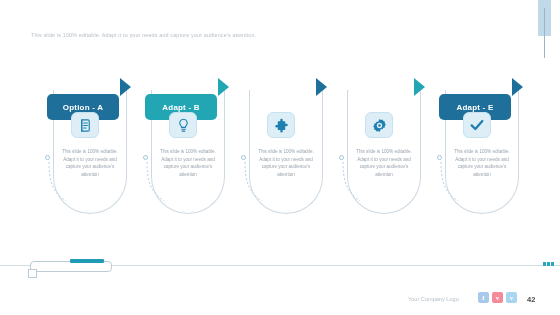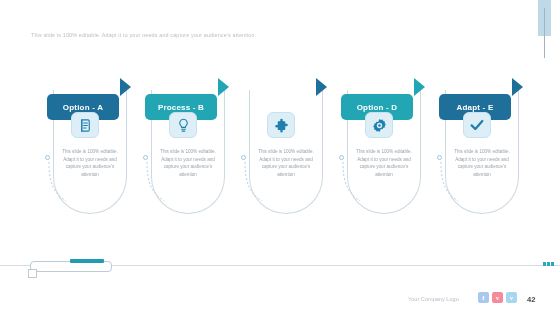--- a/index.html
+++ b/index.html
@@ -177,21 +177,21 @@
         </div>
         <div class="copy">This slide is 100% editable. Adapt it to your needs and capture your audience's attention</div>
       </div>
       <div class="col">
         <div class="body-outline"></div>
         <div class="node"></div>
         <svg class="dash" viewBox="0 0 22 40">
           <path d="M3 0 C3 18, 6 30, 20 39" stroke="#b8cfdd" stroke-width="1" fill="none" stroke-dasharray="2 2"></path>
         </svg>
         <div class="pill" style="background:#23a6b3">
-          <span>Process - B</span>
+          <span>Adapt - B</span>
         </div>
         <div class="arrow" style="border-left-color:#23a6b3"></div>
         <div class="tile">
           <span>
             <svg width="15" height="15" viewBox="0 0 24 24" fill="none" stroke="#1f7fae" stroke-width="1.8" stroke-linecap="round" stroke-linejoin="round">
               <path d="M9 18h6"></path>
               <path d="M10 21h4"></path>
               <path d="M12 2a6 6 0 0 0-4 10.5c.7.8 1 1.6 1 2.5h6c0-.9.3-1.7 1-2.5A6 6 0 0 0 12 2z"></path>
             </svg>
           </span>
@@ -213,23 +213,20 @@
           </span>
         </div>
         <div class="copy">This slide is 100% editable. Adapt it to your needs and capture your audience's attention</div>
       </div>
       <div class="col">
         <div class="body-outline"></div>
         <div class="node"></div>
         <svg class="dash" viewBox="0 0 22 40">
           <path d="M3 0 C3 18, 6 30, 20 39" stroke="#b8cfdd" stroke-width="1" fill="none" stroke-dasharray="2 2"></path>
         </svg>
-        <div class="pill" style="background:#23a6b3">
-          <span>Option - D</span>
-        </div>
         <div class="arrow" style="border-left-color:#23a6b3"></div>
         <div class="tile">
           <span>
             <svg width="15" height="15" viewBox="0 0 24 24" fill="#1f7fae">
               <path d="M12 1.5l2.2 1.6 2.6-.6 1.2 2.4 2.6.7-.2 2.7 1.8 2-1.8 2 .2 2.7-2.6.7-1.2 2.4-2.6-.6L12 22.5l-2.2-1.6-2.6.6-1.2-2.4-2.6-.7.2-2.7-1.8-2 1.8-2-.2-2.7 2.6-.7 1.2-2.4 2.6.6z"></path>
               <circle cx="12" cy="12" r="4.3" fill="#ddeef7"></circle>
               <circle cx="12" cy="12" r="2" fill="#1f7fae"></circle>
             </svg>
           </span>
         </div>

